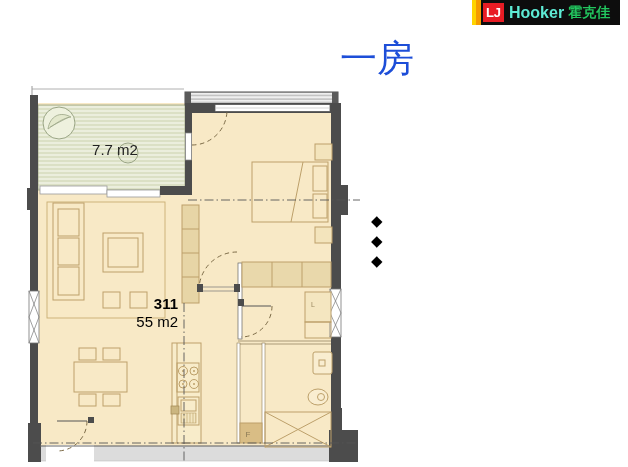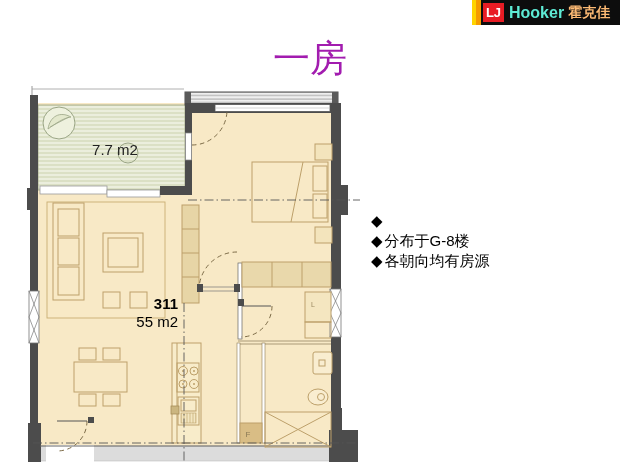--- a/index.html
+++ b/index.html
@@ -11,25 +11,25 @@
     position:absolute; left:472px; top:0; width:148px; height:25px;
     background:#0d0d0d; display:flex; align-items:center;
   }
   .logo .stripe-y { width:4px; height:25px; background:#ffd400; }
   .logo .stripe-o { width:5px; height:25px; background:#f59b00; }
   .logo .lj {
     width:21px; height:19px; background:#e81c24; color:#fff; font-weight:bold;
     font-size:13px; display:flex; align-items:center; justify-content:center; margin-left:2px;
   }
   .logo .name { color:#5eead4; font-weight:bold; font-size:16px; margin-left:5px; }
-  .logo .cn   { color:#fdba74; font-weight:bold; font-size:14px; margin-left:4px; }
+  .logo .cn   { color:#22c55e; font-weight:bold; font-size:14px; margin-left:4px; }
 
   .title {
-    position:absolute; left:214px; top:34px; width:192px; text-align:center;
-    font-size:37px; color:#a21caf;
+    position:absolute; left:222px; top:34px; width:192px; text-align:right;
+    font-size:37px; color:#1d4ed8;
   }
   .bullets { position:absolute; left:371px; top:211px; font-size:15px; color:#000; }
   .bullets .row { display:flex; line-height:20px; white-space:nowrap; }
   .bullet-marker { margin-right:2px; }
 
   svg.plan { position:absolute; left:0; top:0; }
   svg text { font-family:"Liberation Sans", sans-serif; }
   .furn { stroke:#bda06a; fill:none; stroke-width:1; }
   .furnf { stroke:#bda06a; stroke-width:1; }
   .wall { fill:#4c4c4c; }
@@ -49,25 +49,23 @@
 </div>
 
 <div class="title">一房</div>
 
 <div class="bullets">
   <div class="row">
     <span class="bullet-marker">◆</span>
   </div>
   <div class="row">
     <span class="bullet-marker">◆</span>
-    <span>分布于G-8楼</span>
   </div>
   <div class="row">
     <span class="bullet-marker">◆</span>
-    <span>各朝向均有房源</span>
   </div>
 </div>
 
 <svg class="plan" width="628" height="467" viewBox="0 0 628 467">
   <defs>
     <pattern id="balconyHatch" width="4" height="4" patternUnits="userSpaceOnUse">
       <rect width="4" height="4" fill="#ebeedd"></rect>
       <line x1="0" y1="1" x2="4" y2="1" stroke="#ccd3ae" stroke-width="1"></line>
     </pattern>
     <pattern id="louvre" width="6" height="3.5" patternUnits="userSpaceOnUse">

